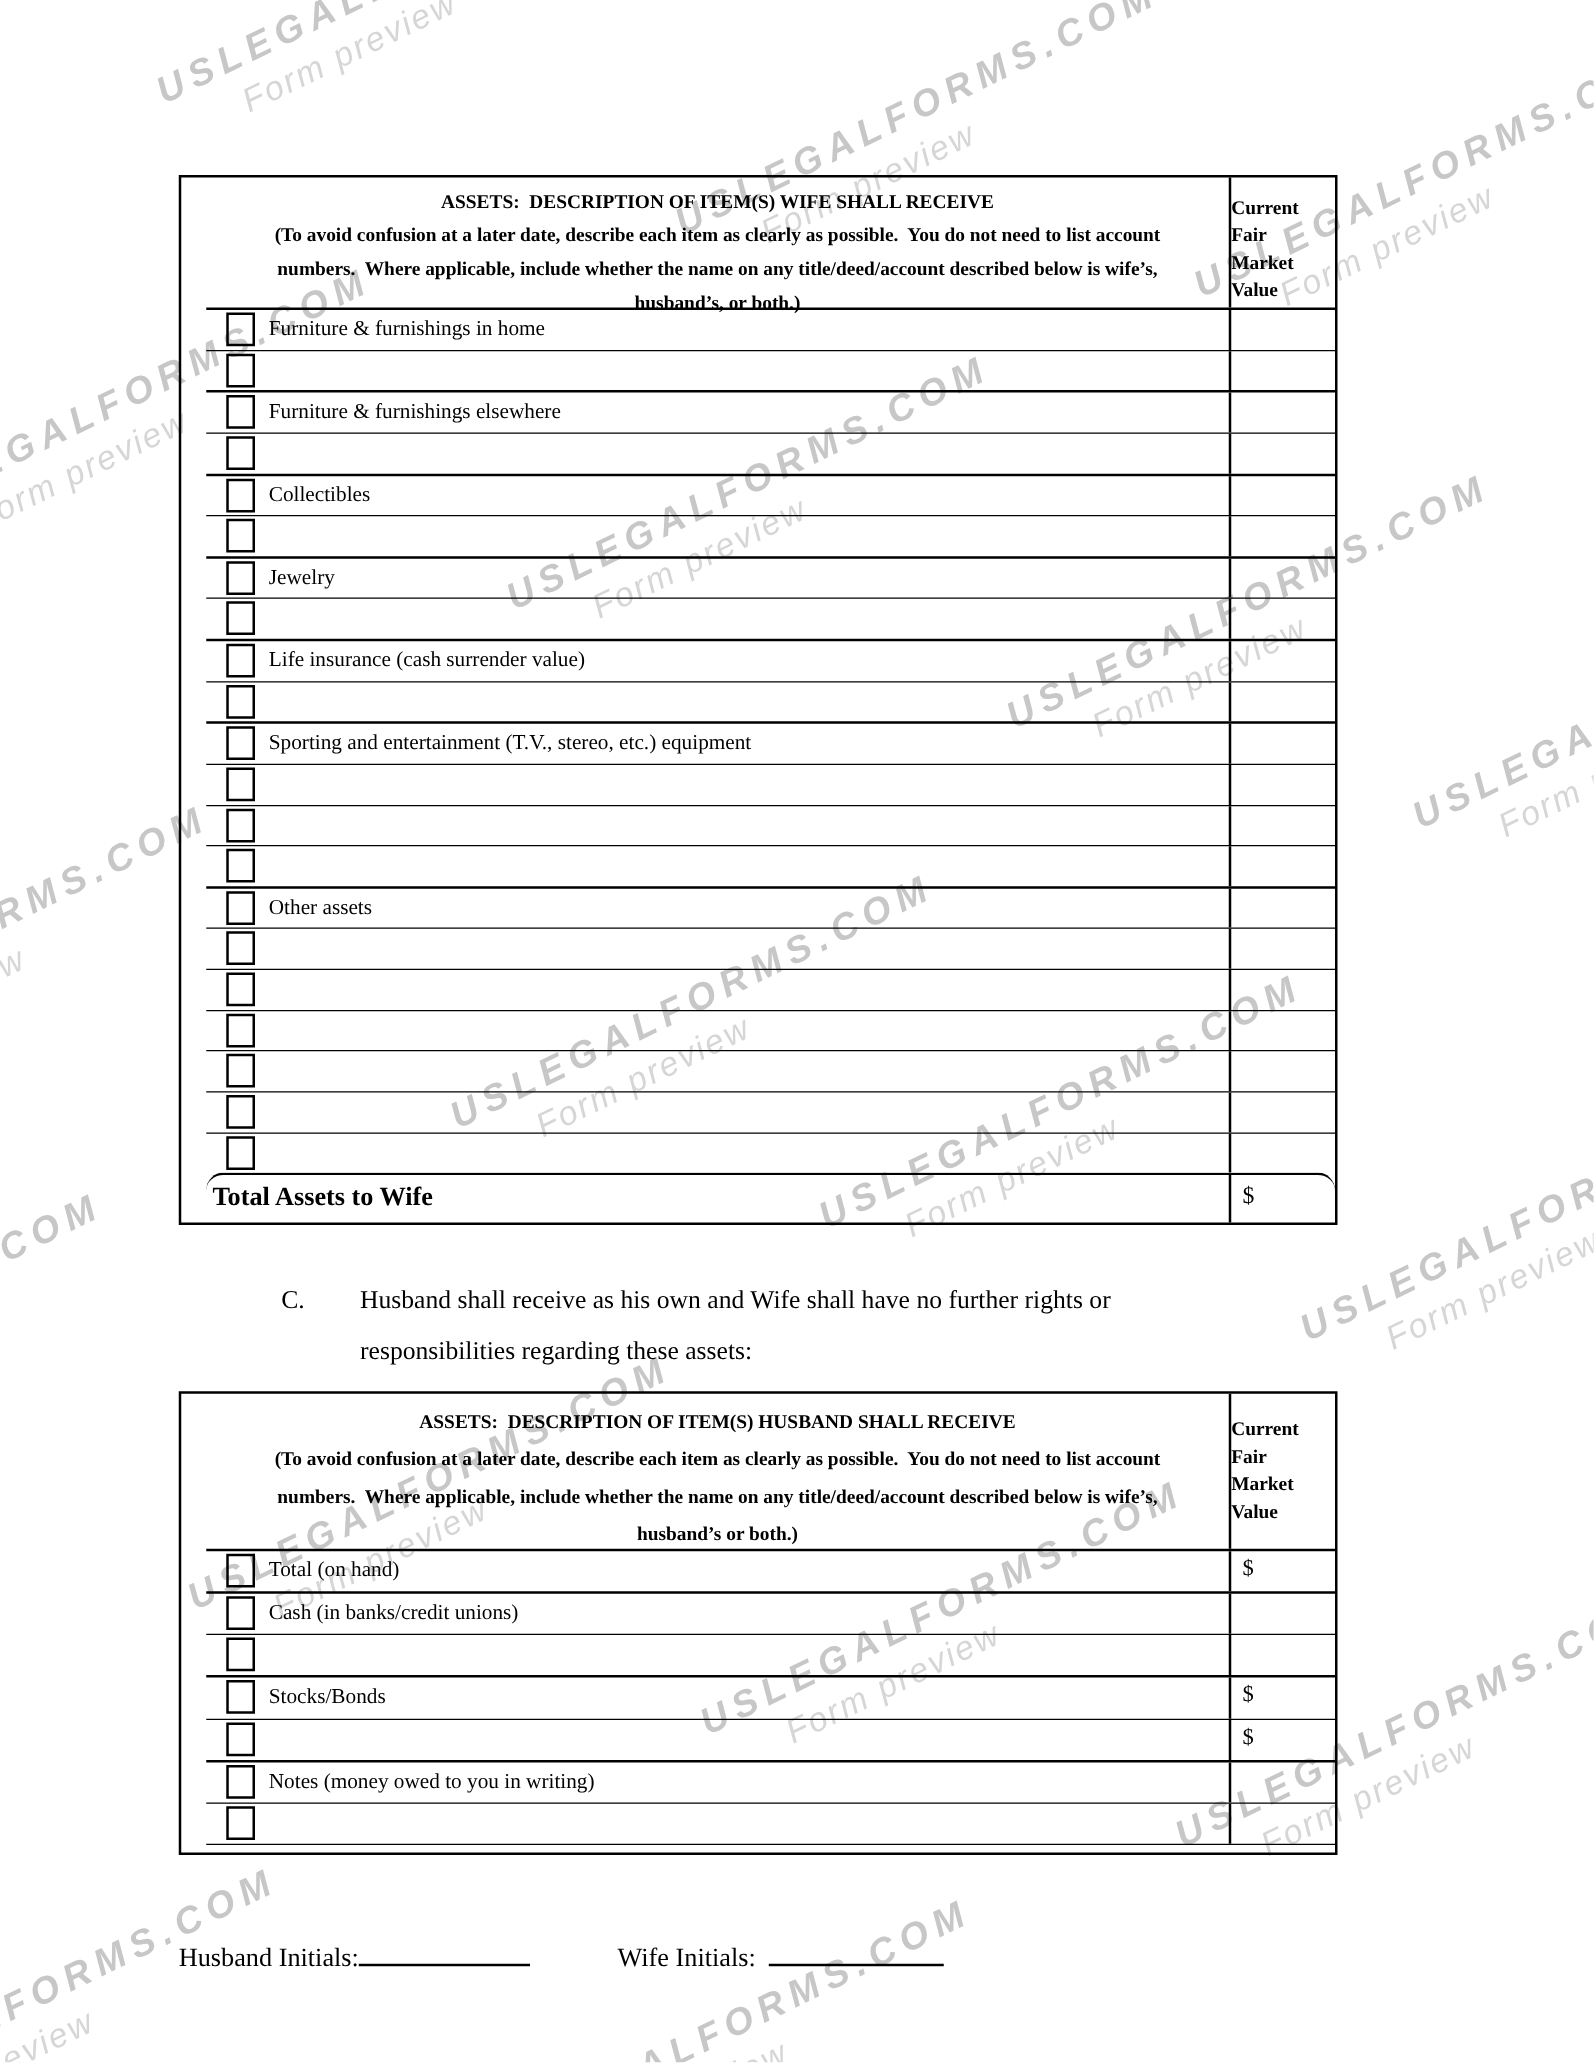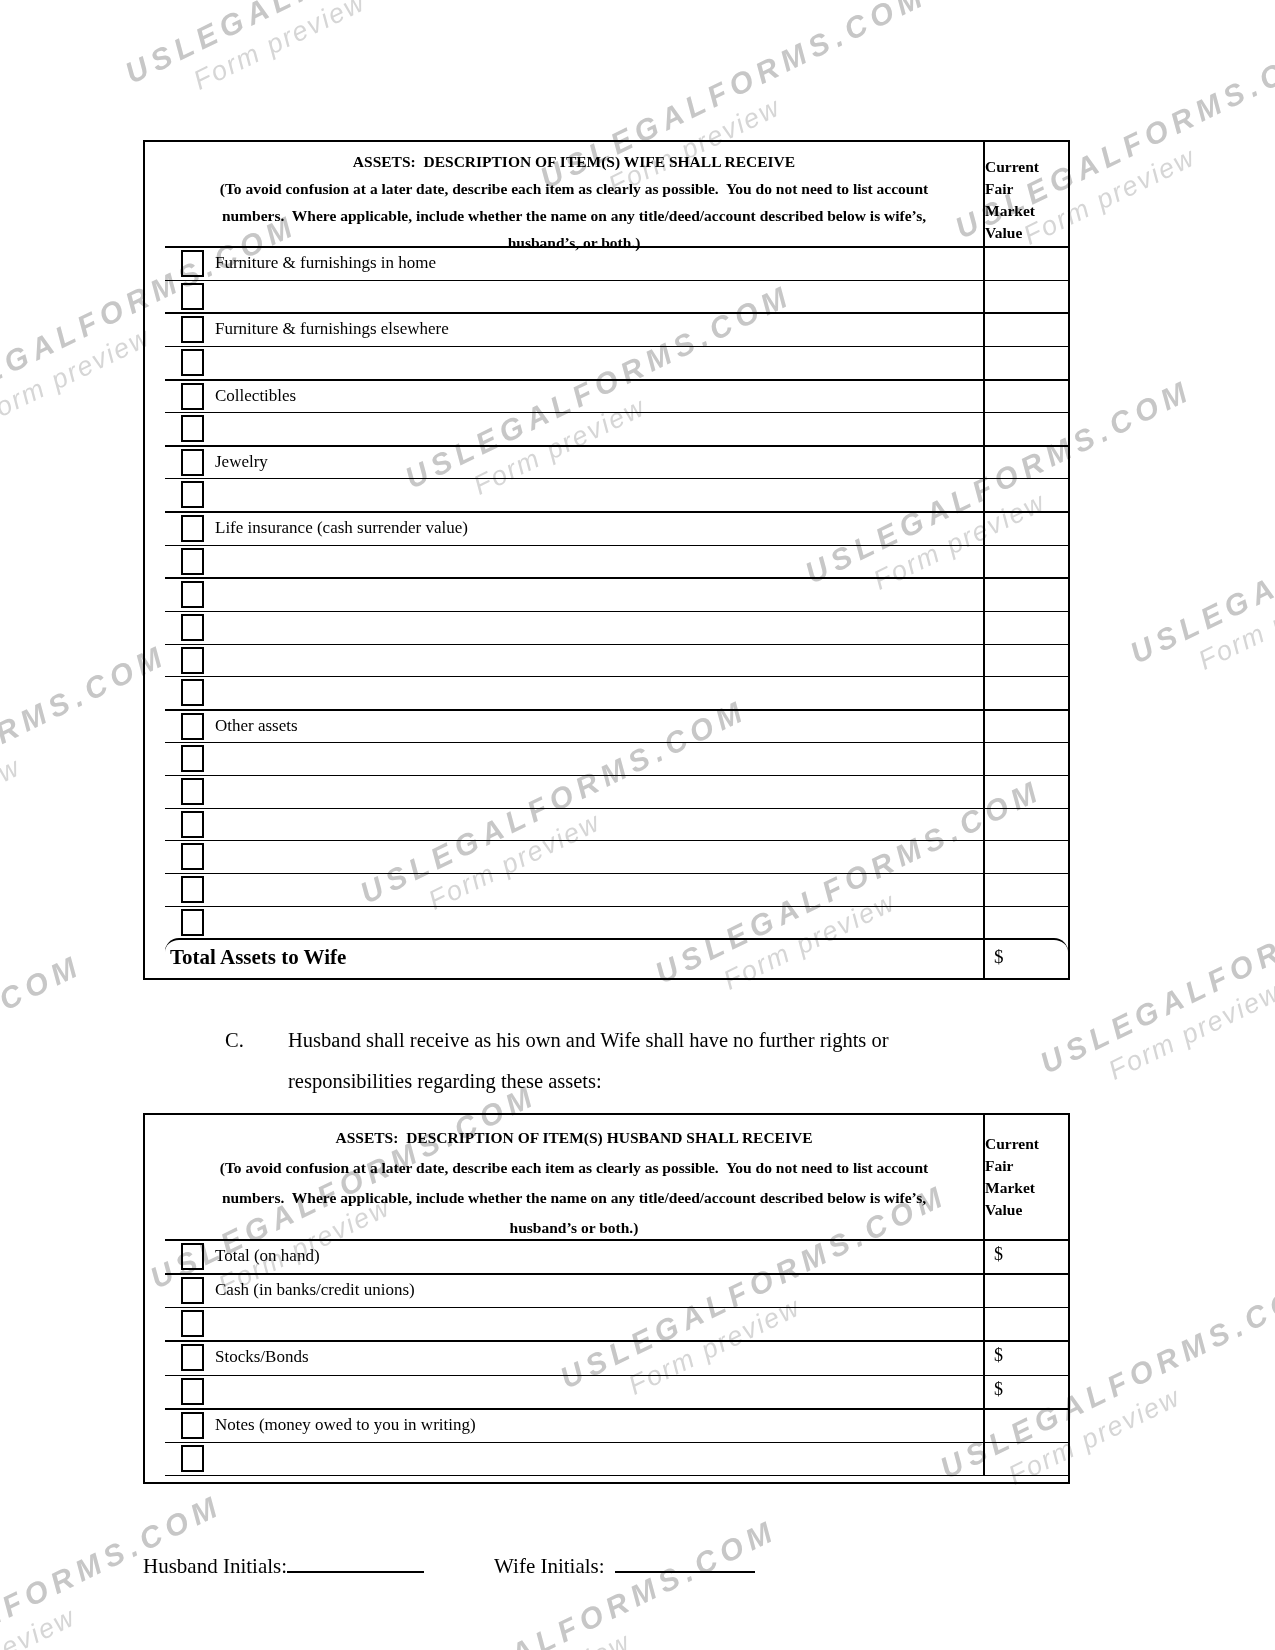--- a/index.html
+++ b/index.html
@@ -208,20 +208,21 @@
         <div class="row thin">
           <div class="desc">
             <span class="cb"></span>
             <span class="lab"></span>
           </div>
           <div class="val"></div>
         </div>
         <div class="row thick">
           <div class="desc">
             <span class="cb"></span>
+            <span class="lab">Sporting and entertainment (T.V., stereo, etc.) equipment</span>
           </div>
           <div class="val"></div>
         </div>
         <div class="row thin">
           <div class="desc">
             <span class="cb"></span>
             <span class="lab"></span>
           </div>
           <div class="val"></div>
         </div>

